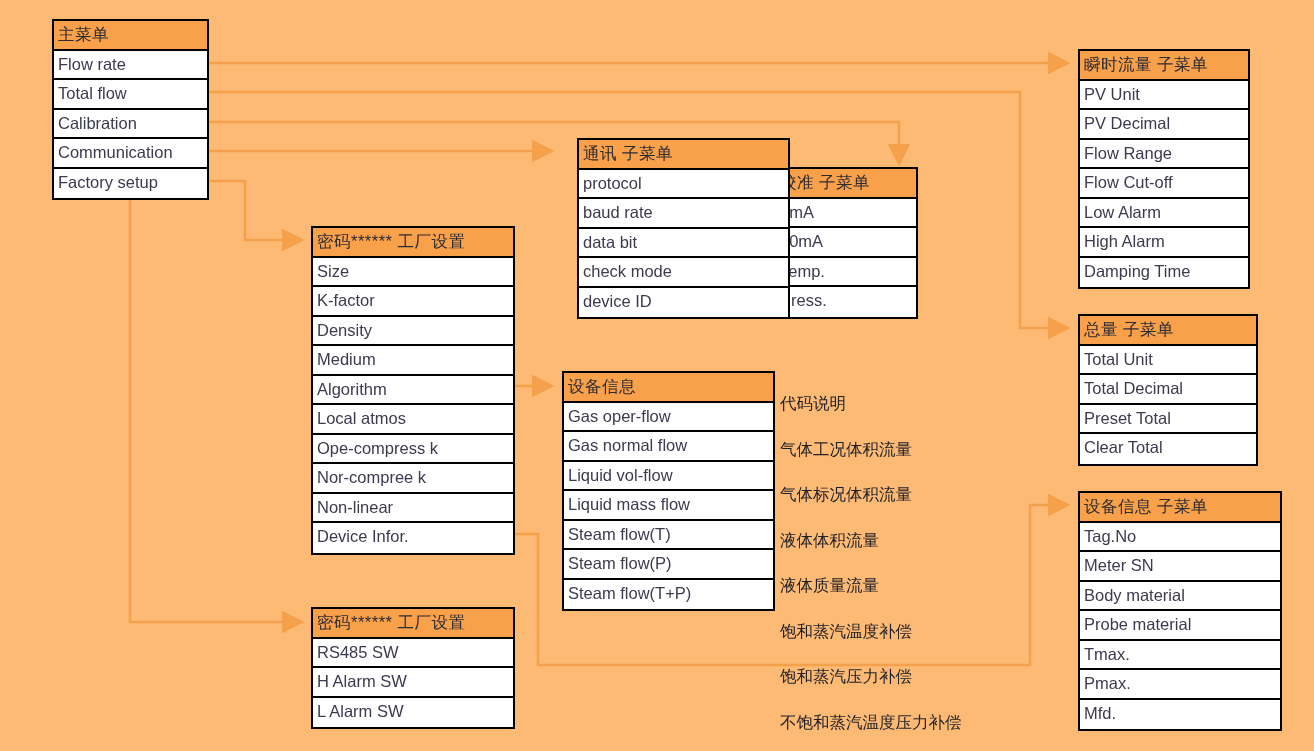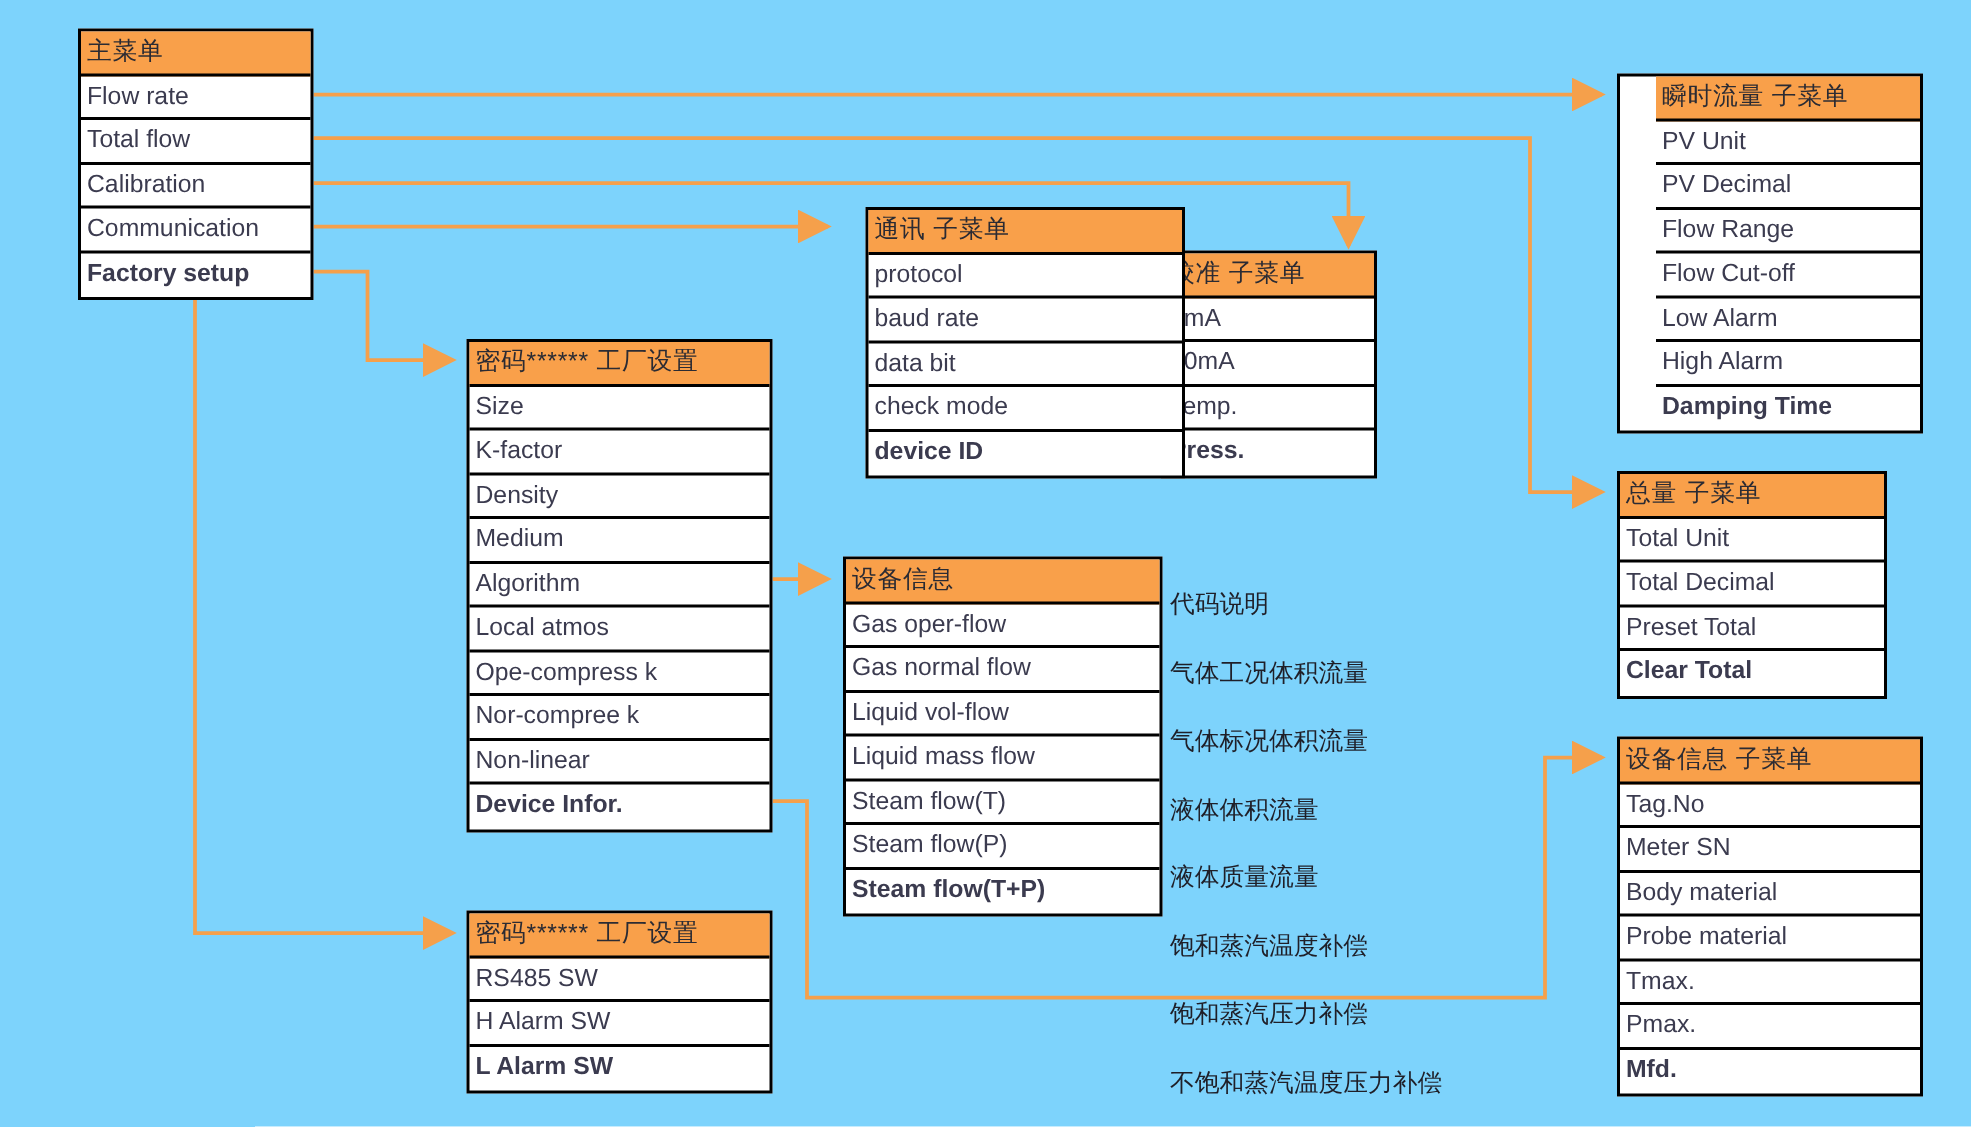--- a/index.html
+++ b/index.html
@@ -8,21 +8,21 @@
     padding: 0;
     background: #ffffff;
   }
   body {
     font-family: "Liberation Sans", "DejaVu Sans", sans-serif;
   }
   #canvas {
     position: relative;
     width: 1314px;
     height: 751px;
-    background: #7dd3fc;
+    background: #fdba74;
     overflow: hidden;
   }
   svg.connectors {
     position: absolute;
     left: 0;
     top: 0;
     width: 1314px;
     height: 751px;
     pointer-events: none;
   }
@@ -39,21 +39,20 @@
     height: 29.5px;
     line-height: 26px;
     padding-left: 4px;
     font-size: 16.5px;
     color: #3b3b4f;
     white-space: nowrap;
     overflow: hidden;
   }
   .menu-row:last-child {
     border-bottom: none;
-    font-weight: bold;
   }
   .menu-row.header {
     background: #F9A04A;
     color: #2b2b33;
   }
   .menu-row.cn {
     letter-spacing: 0.5px;
   }
   .side-labels {
     position: absolute;
@@ -102,21 +101,21 @@
 
   <div class="menu-box" style="left:52px; top:19px; width:157px;">
     <div class="menu-row header cn">主菜单</div>
     <div class="menu-row">Flow rate</div>
     <div class="menu-row">Total flow</div>
     <div class="menu-row">Calibration</div>
     <div class="menu-row">Communication</div>
     <div class="menu-row">Factory setup</div>
   </div>
 
-  <div class="menu-box" style="left:1078px; top:49px; width:204px;padding-left:24px;">
+  <div class="menu-box" style="left:1078px; top:49px; width:172px;">
     <div class="menu-row header cn">瞬时流量 子菜单</div>
     <div class="menu-row">PV Unit</div>
     <div class="menu-row">PV Decimal</div>
     <div class="menu-row">Flow Range</div>
     <div class="menu-row">Flow Cut-off</div>
     <div class="menu-row">Low Alarm</div>
     <div class="menu-row">High Alarm</div>
     <div class="menu-row">Damping Time</div>
   </div>
 

